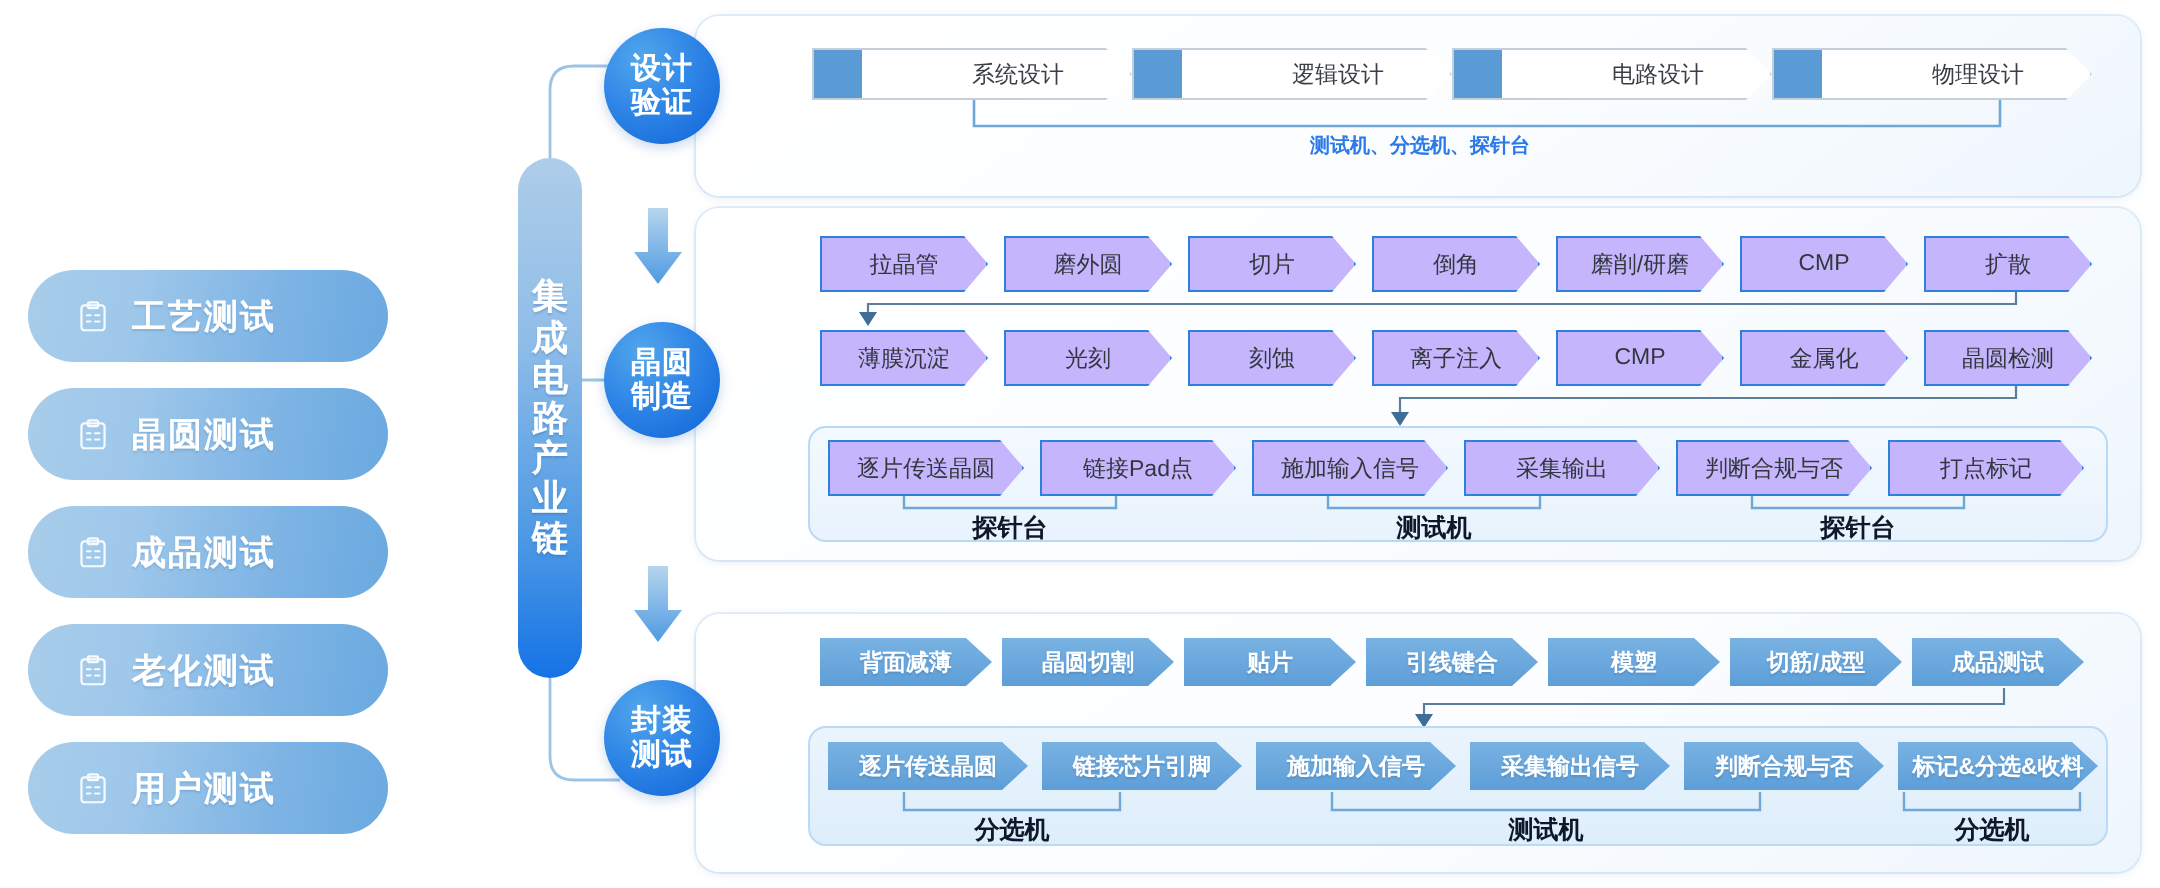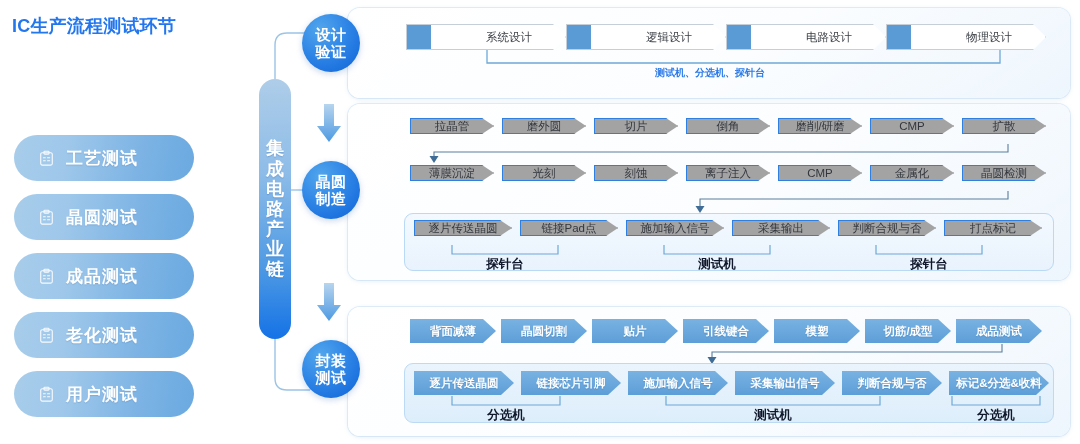--- a/index.html
+++ b/index.html
@@ -79,22 +79,22 @@
     clip-path:polygon(0 0, calc(100% - 13px) 0, 100% 50%, calc(100% - 13px) 100%, 0 100%);
     justify-content:flex-start; padding-left:46px;
   }
   .chev-a .blk{
     position:absolute; left:0; top:0; width:24px; height:100%;
     background:#5b9bd5; z-index:3;
   }
 
   
   .chev-b{
-    height:16px; color:#33373d;
-    background:#a3a3a3;
+    height:28px; color:#33373d;
+    background:#c4b5fd;
     border:1.2px solid #2f7fe0;
     clip-path:polygon(0 0, calc(100% - 12px) 0, 100% 50%, calc(100% - 12px) 100%, 0 100%);
   }
 
   
   .chev-c{
     height:24px; color:#ffffff; font-weight:bold;
     background:linear-gradient(180deg,#79b2e2 0%,#5d9ed8 100%);
     clip-path:polygon(0 0, calc(100% - 13px) 0, 100% 50%, calc(100% - 13px) 100%, 0 100%);
     text-shadow:0 1px 1px rgba(40,90,140,.25);
@@ -121,21 +121,20 @@
     white-space:nowrap;
   }
 
   
   svg.ovl{ position:absolute; left:0; top:0; width:1080px; height:444px; pointer-events:none; }
 </style>
 </head>
 <body>
 
 <div id="left-panel">
-  <div id="page-title">IC生产流程测试环节</div>
 
 
   <div class="stage-pill" style="top:135px">
     <span class="pill-ico">
       <svg viewBox="0 0 20 20" width="17" height="17">
           <rect x="3.2" y="3.2" width="13.6" height="14.6" rx="1.8" fill="none" stroke="#fff" stroke-width="1.3"></rect>
           <rect x="7" y="1.4" width="6" height="3.4" rx="1" fill="none" stroke="#fff" stroke-width="1.3"></rect>
           <path d="M6.4 9h2.2M6.4 12.6h2.2M11.2 9h2.6M11.2 12.6h2.6" stroke="#fff" stroke-width="1.2" stroke-linecap="round"></path>
         </svg>
     </span>

